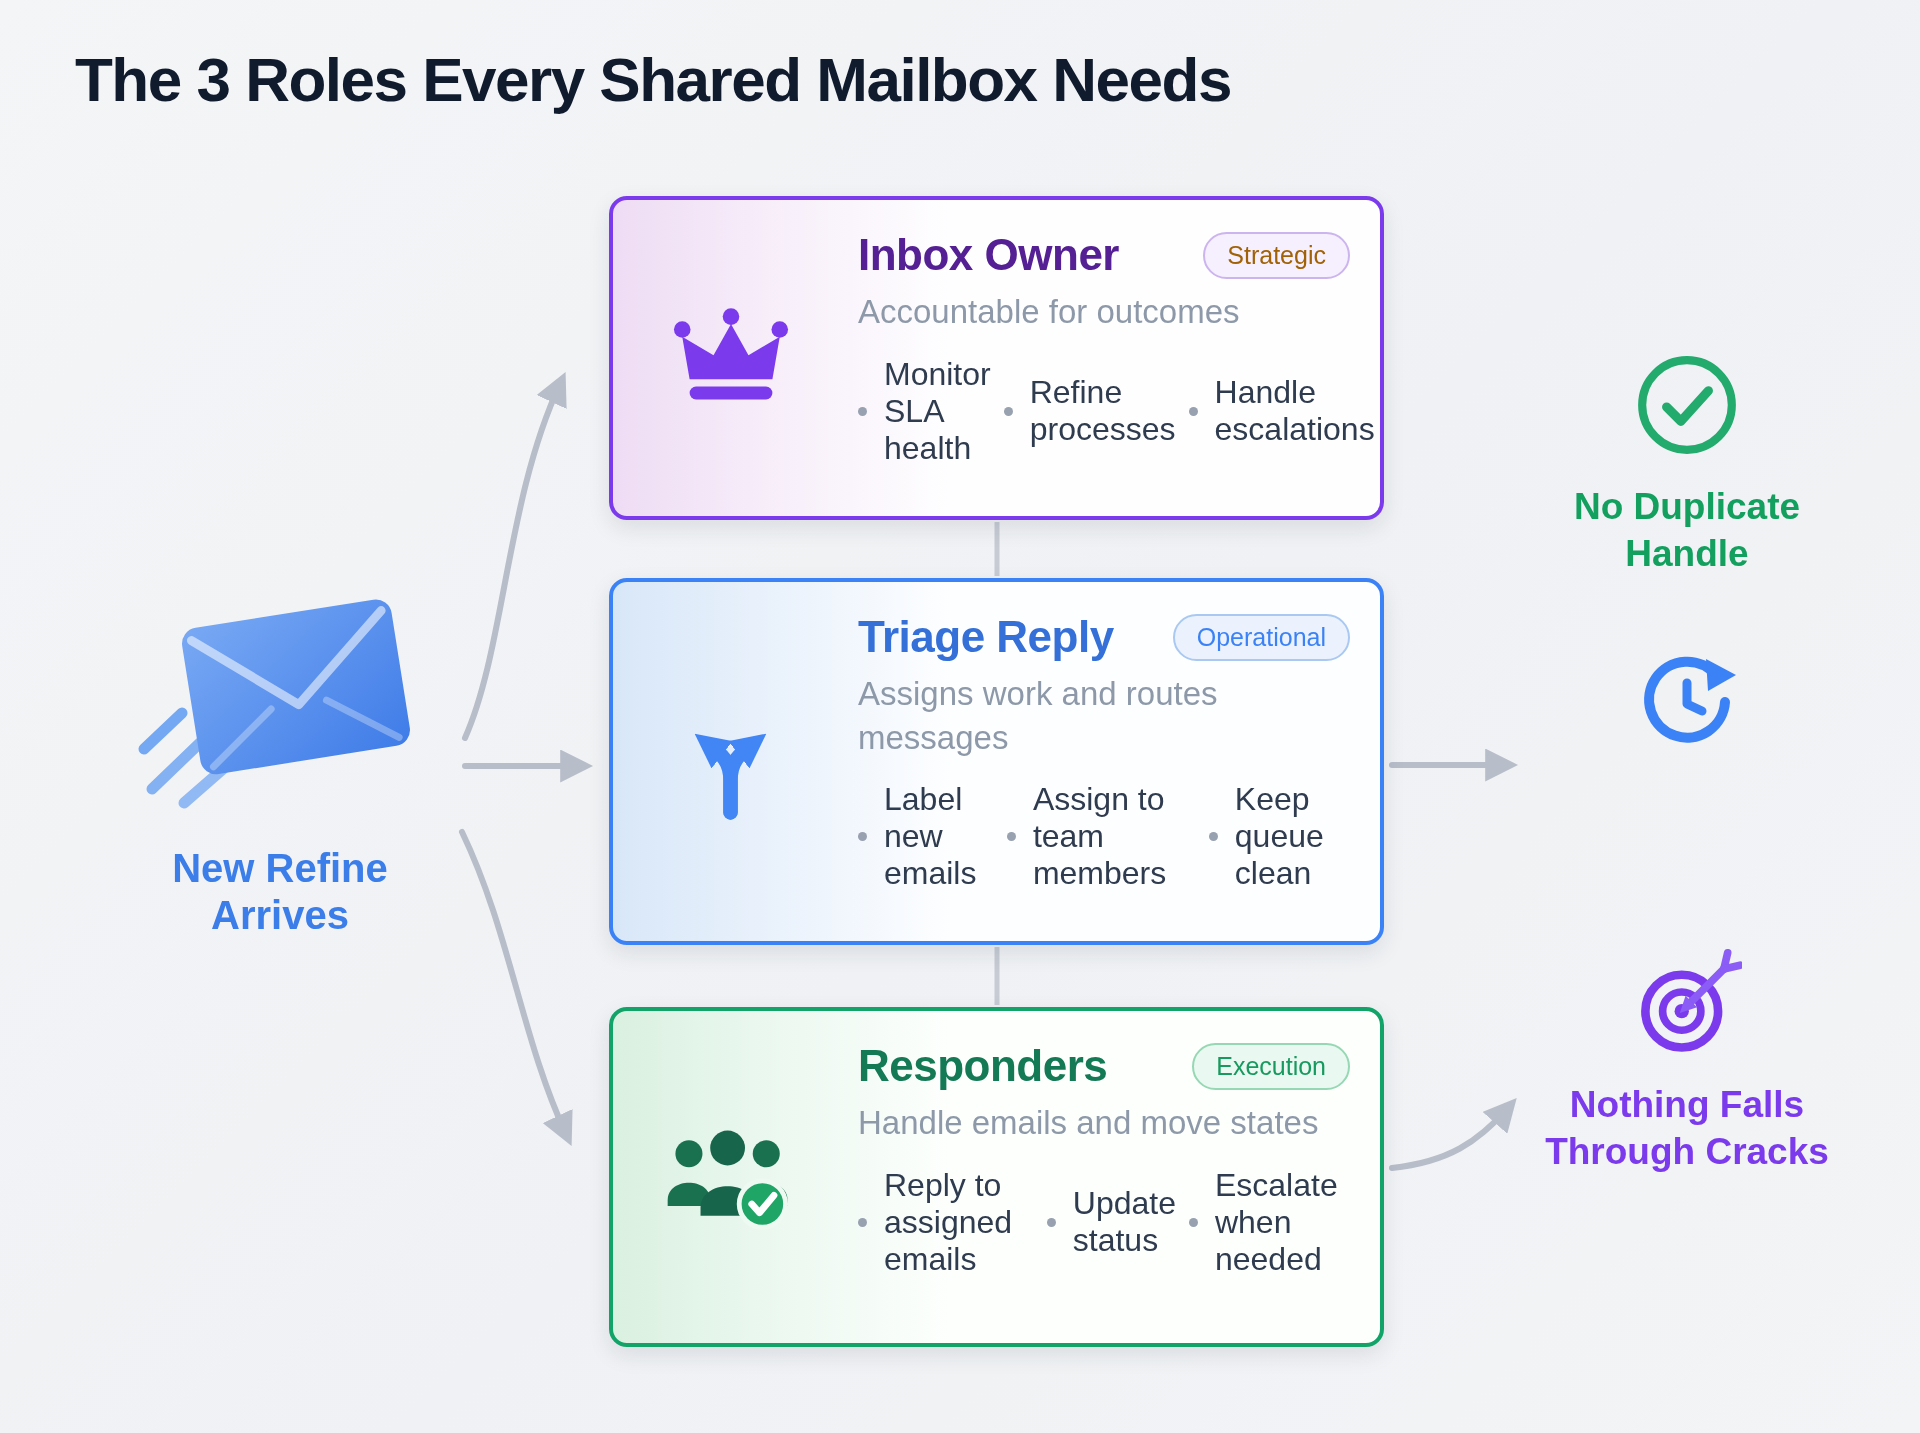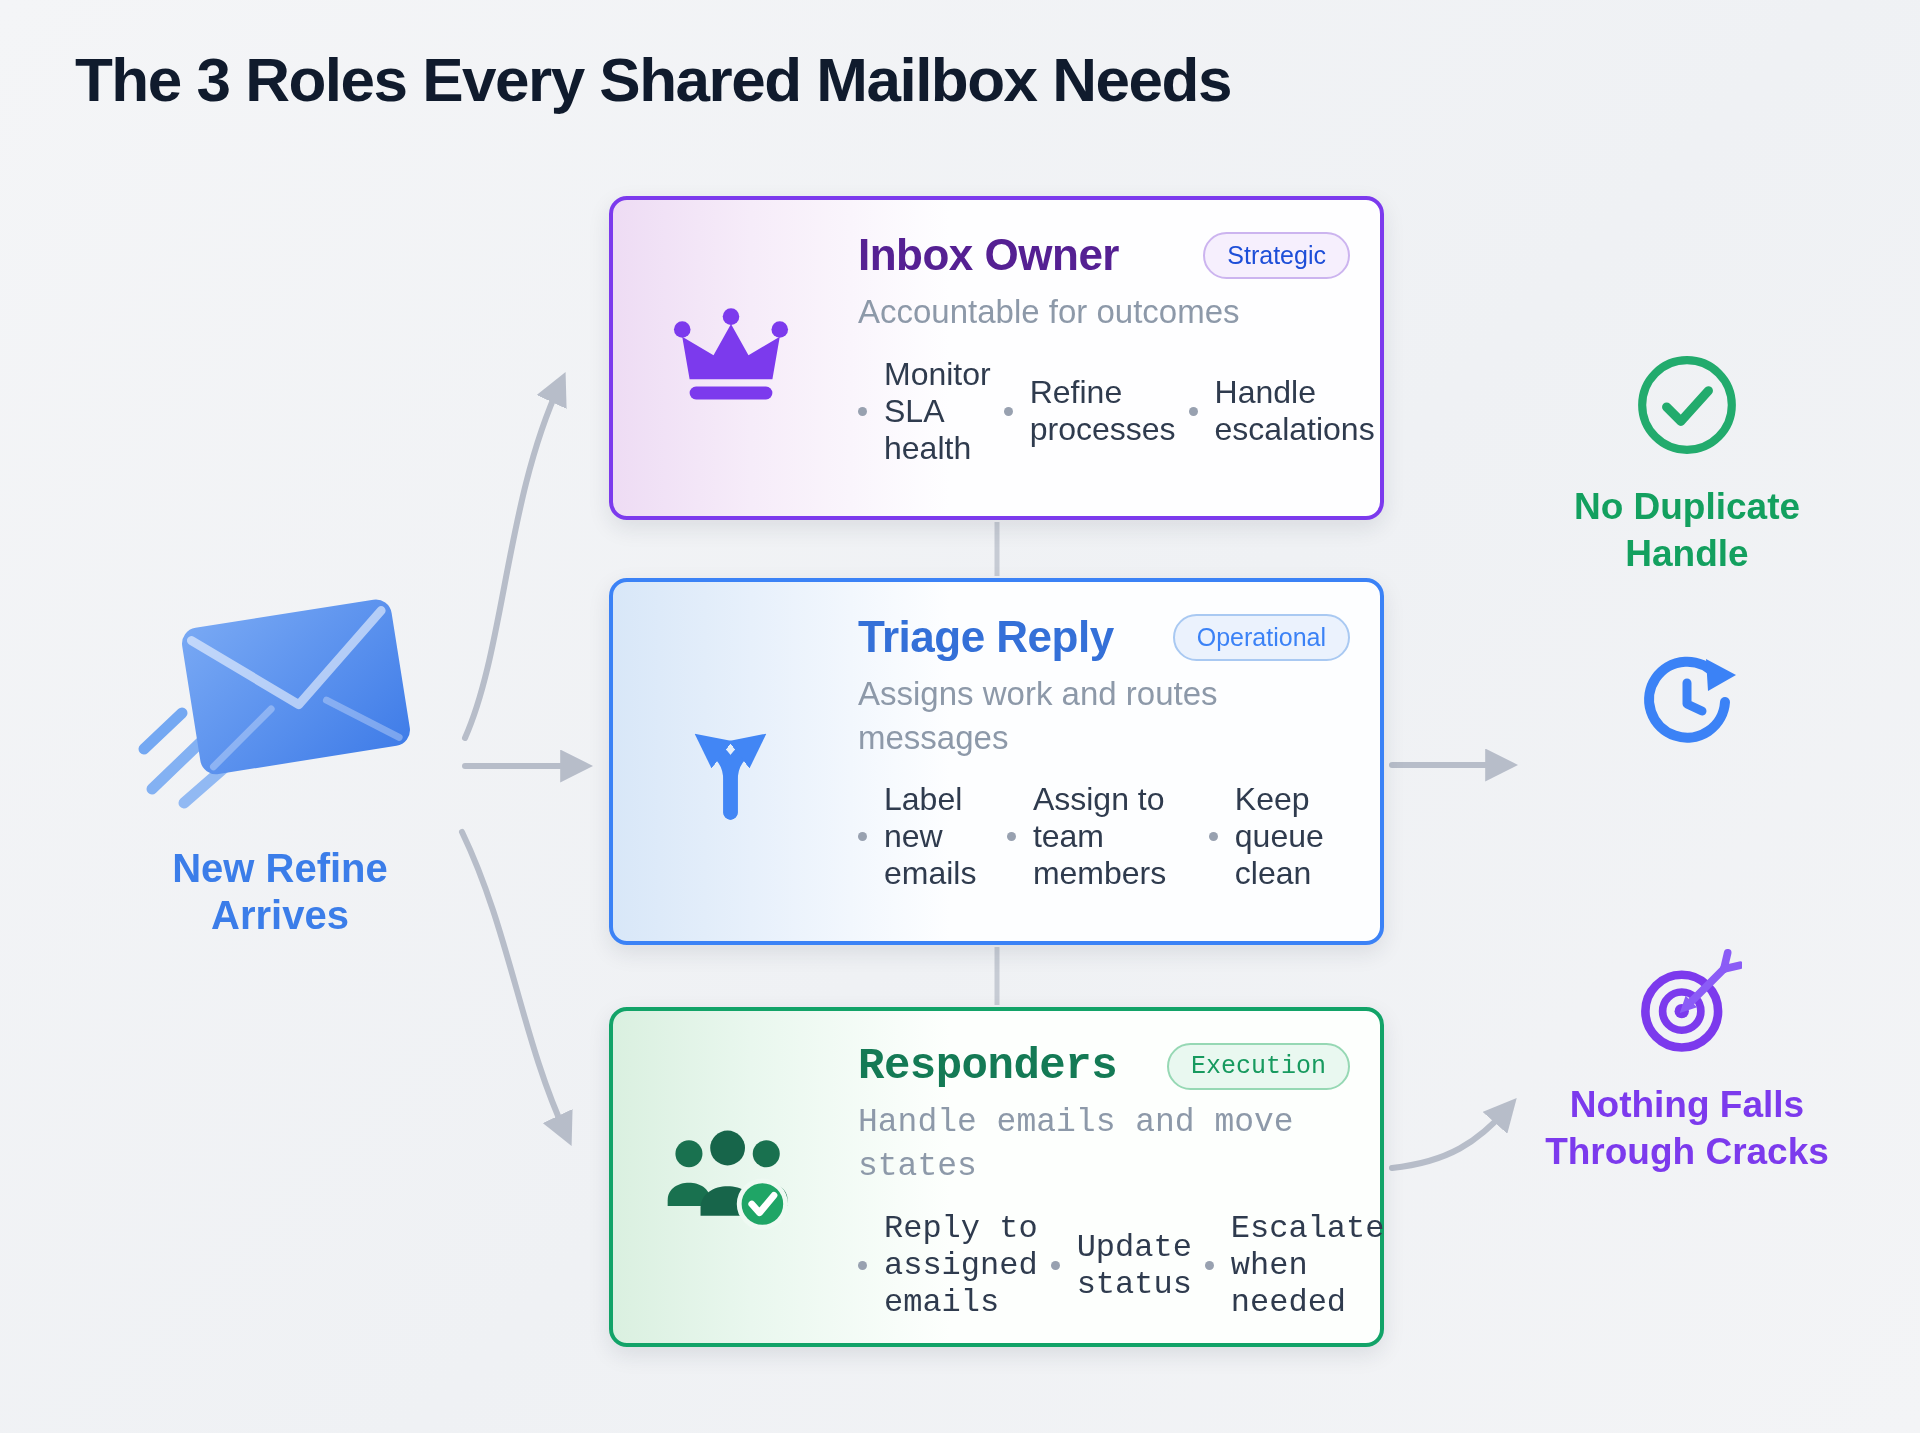--- a/index.html
+++ b/index.html
@@ -24,41 +24,41 @@
   }
   
   .card {
     position: absolute; left: 609px; width: 775px;
     border-radius: 18px; box-shadow: 0 8px 22px rgba(30,41,59,.10);
   }
   .card-1 { top: 196px;  height: 324px; border: 4px solid #7c3aed;
     background: linear-gradient(to right,#eedcf4 0%,#f6ecf9 18%,#fefeff 44%); }
   .card-2 { top: 578px;  height: 367px; border: 4px solid #3b82f6;
     background: linear-gradient(to right,#d8e7f8 0%,#e7f0fb 18%,#fdfeff 44%); }
-  .card-3 { top: 1007px; height: 340px; border: 4px solid #12a express: none; font-family: Liberation Mono, monospace;}
+  .card-3 { top: 1007px; height: 340px; border: 4px solid #12a express: none;}
   .card-3 { top: 1007px; height: 340px; border: 4px solid #12a368;
     background: linear-gradient(to right,#daf0e0 0%,#e9f7ee 18%,#fdfffd 44%); }
   .icon-panel {
     position: absolute; left: 0; top: 0; bottom: 0; width: 235px;
     display: flex; align-items: center; justify-content: center;
   }
   .card-content {
     position: absolute; left: 235px; right: 0; top: 0; bottom: 0;
     padding: 30px 30px 9px 10px;
   }
   .title-row { display: flex; align-items: flex-start; justify-content: space-between; }
   .role-name { font-size: 44px; font-weight: 700; letter-spacing: -0.5px; }
   .card-1 .role-name { color: #552093; }
   .card-2 .role-name { color: #3470d8; }
   .card-3 .role-name { color: #147a55; }
   .badge {
     font-size: 25px; font-weight: 500; padding: 7px 22px; border-radius: 999px;
     border: 2px solid; white-space: nowrap; margin-top: 2px;
   }
-  .card-1 .badge { color:#1d4ed8; background:#f6effd; border-color:#ccb4ef; }
+  .card-1 .badge { color:#a16207; background:#f6effd; border-color:#ccb4ef; }
   .card-2 .badge { color:#3b82f6; background:#ebf2fd; border-color:#a9c9f2; }
   .card-3 .badge { color:#179a5f; background:#e9f8f0; border-color:#96d8b4; }
   .subtitle { margin-top: 10px; font-size: 33px; color: #8d99a9; line-height: 1.32; max-width: 505px; }
   .bullets { list-style: none; margin-top: 22px; display: flex; flex-direction: row; gap: 13px; }
   .bullet { display: flex; align-items: center; gap: 17px; }
   .dot { width: 9px; height: 9px; border-radius: 50%; background: #98a1b0; flex: 0 0 auto; }
   .bullet-text { font-size: 32px; color: #2f3b4e; }
   
   .outcome {
     position: absolute; left: 1520px; width: 334px;

